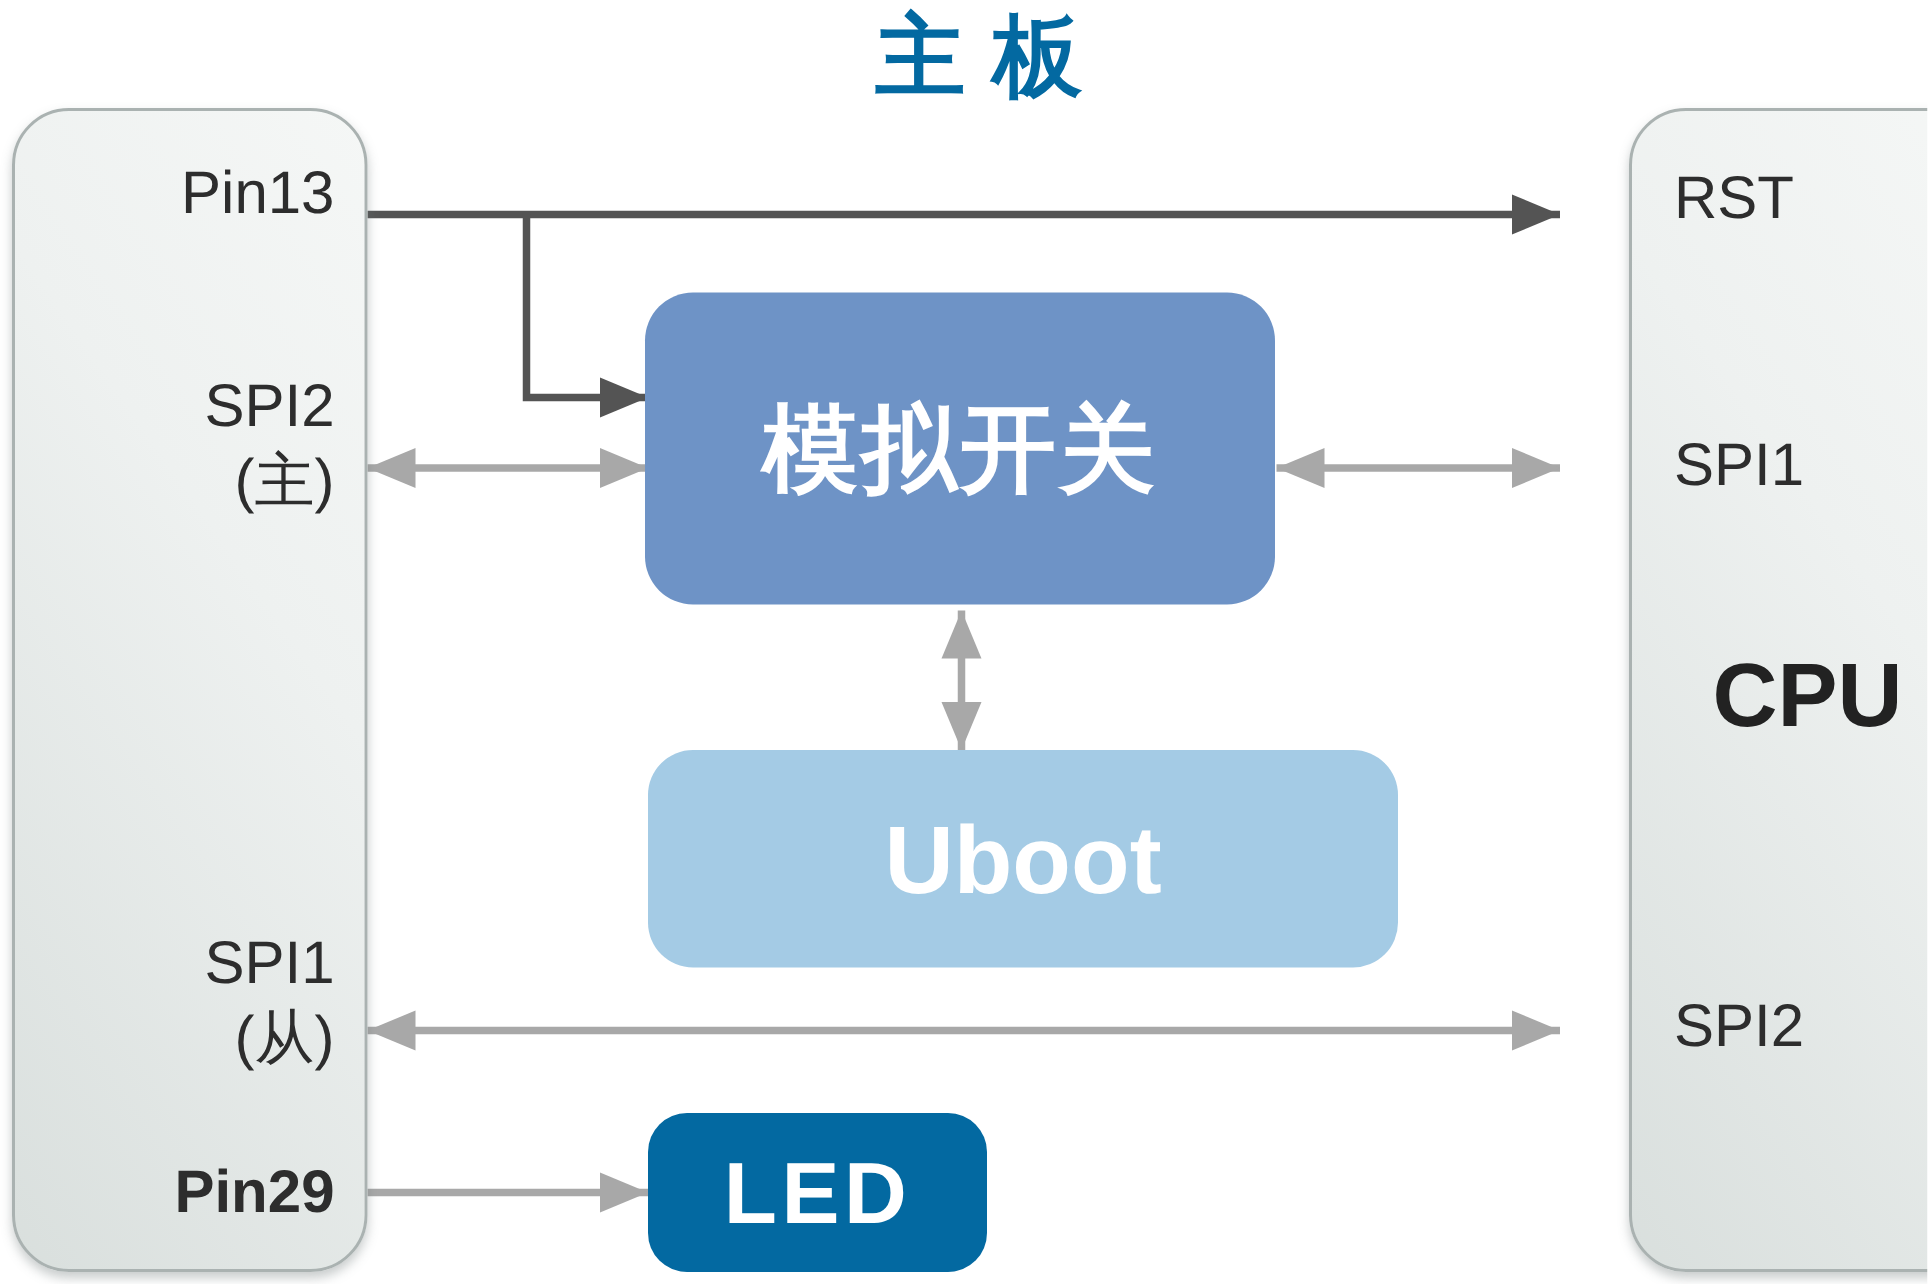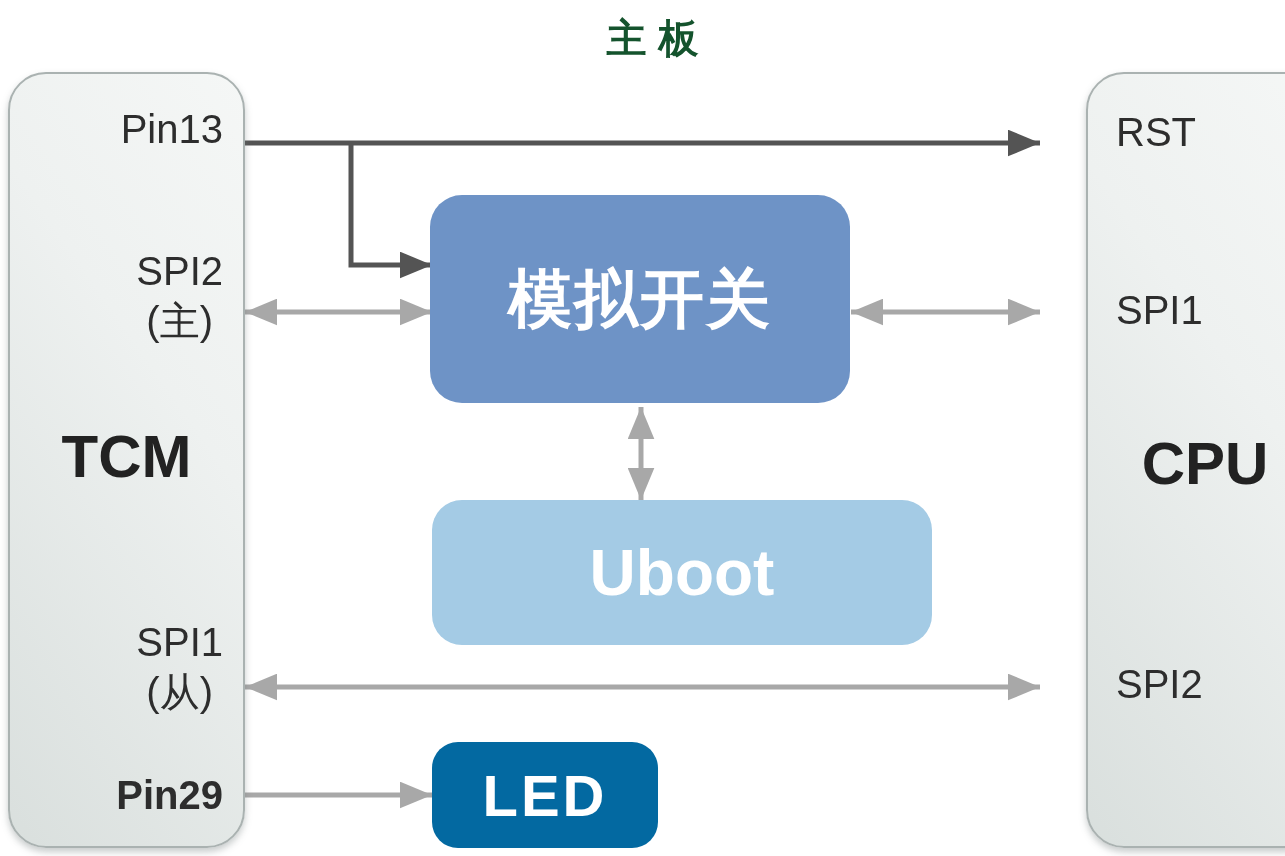--- a/index.html
+++ b/index.html
@@ -2,38 +2,38 @@
 <html><head>
 <meta charset="utf-8">
 <style>
   html,body{margin:0;padding:0;background:#ffffff;}
   .stage{
     position:relative;width:1285px;height:856px;background:#ffffff;overflow:hidden;
     font-family:"Liberation Sans","DejaVu Sans",sans-serif;
   }
   .title{
     position:absolute;top:0;left:0;right:0;height:72px;line-height:76px;
-    text-align:center;font-size:40px;font-weight:800;color:#14532d;
+    text-align:center;font-size:60px;font-weight:800;color:#0369a1;
     letter-spacing:0.30em;text-indent:0.30em;margin-left:20px;
   }
   .wires{position:absolute;left:0;top:0;z-index:1;}
   .wire{fill:none;stroke-width:5;}
   .chip{
     position:absolute;z-index:2;border-radius:38px;
     border:2px solid #aab2b1;
     background:linear-gradient(55deg,#d9dfdd 0%,#eef1f0 62%,#f5f7f6 100%);
     box-shadow:0 4px 7px rgba(110,122,122,0.38);
     box-sizing:border-box;
   }
   .chip.tcm{left:8px;top:72px;width:237px;height:776px;}
   .chip.cpu{left:1086px;top:72px;width:238px;height:776px;}
   .pin{
     position:absolute;font-size:40px;color:#2d2d2d;line-height:50px;white-space:nowrap;
   }
-  .tcm .pin{right:20px;text-align:center;}
+  .tcm .pin{right:20px;text-align:right;}
   .cpu .pin{left:28px;text-align:left;}
   .pin.two-line{line-height:50px;}
   .chip-label{
     position:absolute;left:0;right:0;text-align:center;
     font-size:60px;font-weight:800;color:#222222;line-height:70px;
   }
   .block{
     position:absolute;z-index:2;display:flex;align-items:center;justify-content:center;
     color:#ffffff;font-weight:800;border-radius:32px;
   }
@@ -72,21 +72,20 @@
 
     <path class="wire" d="M245 795 H432" marker-end="url(#mGray)" stroke="#a8a8a8"></path>
   </svg>
 
   <div class="chip tcm">
     <div class="pin" style="top:31px;height:48px;line-height:48px;">Pin13</div>
     <div class="pin two-line" style="top:172px;">
       <div>SPI2</div>
       <div>(主)</div>
     </div>
-    <div class="chip-label" style="top:348px;">TCM</div>
     <div class="pin two-line" style="top:543px;">
       <div>SPI1</div>
       <div>(从)</div>
     </div>
     <div class="pin" style="top:697px;height:48px;line-height:48px;font-weight:bold;">Pin29</div>
   </div>
 
   <div class="chip cpu">
     <div class="pin" style="top:34px;height:48px;line-height:48px;">RST</div>
     <div class="pin" style="top:212px;height:48px;line-height:48px;">SPI1</div>

